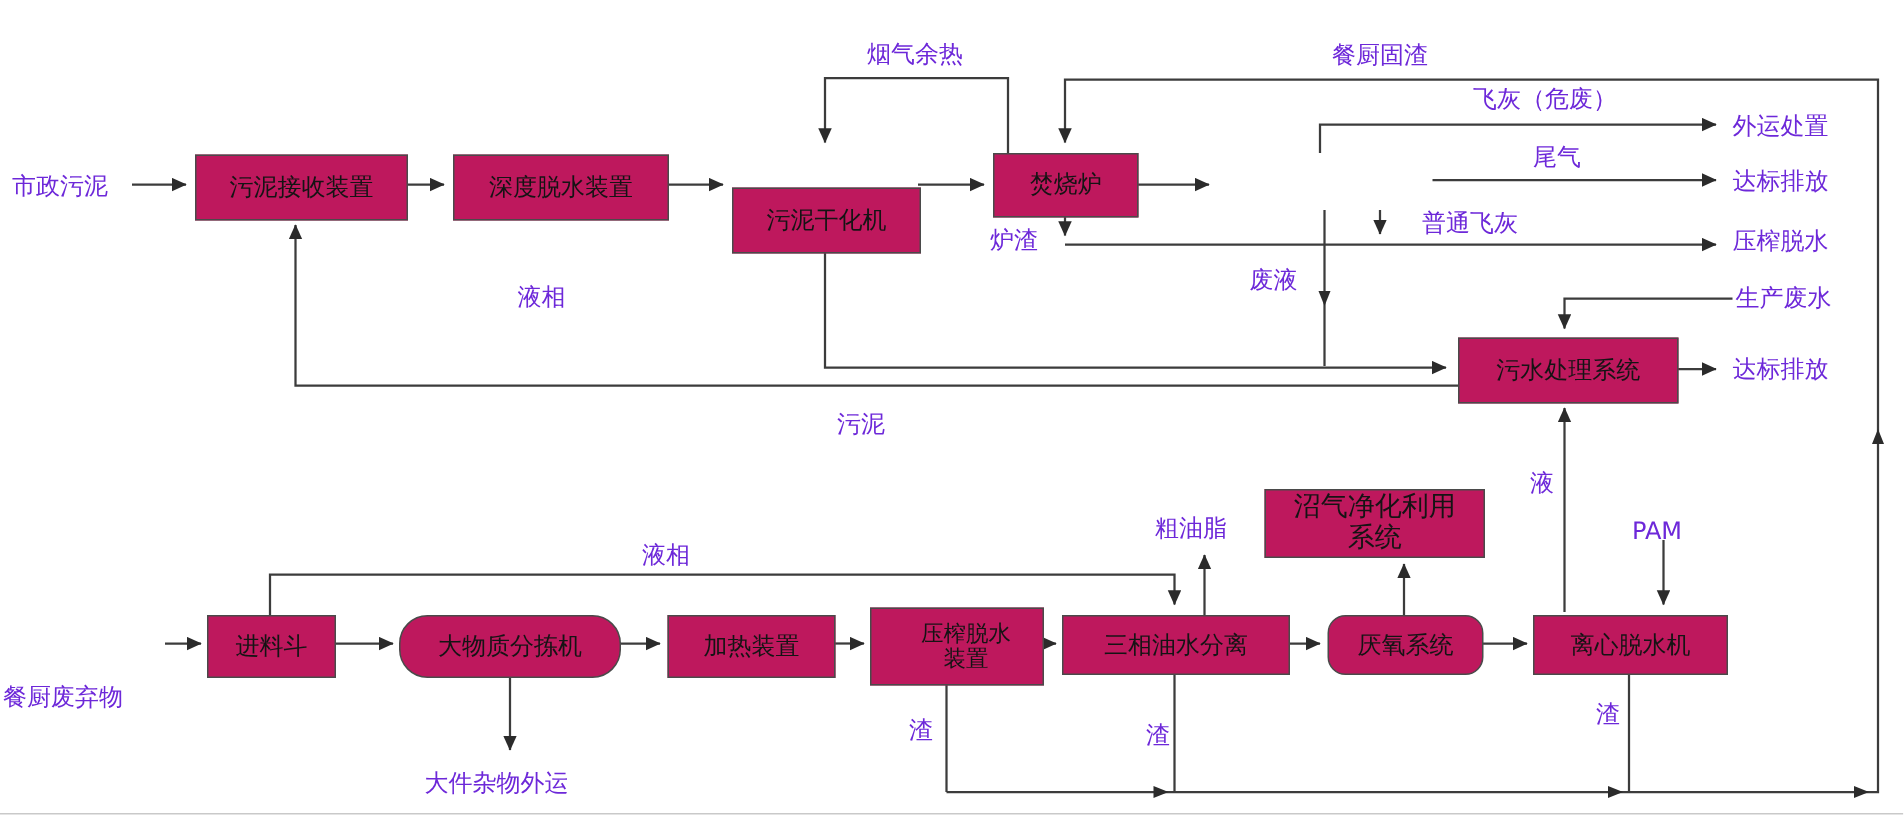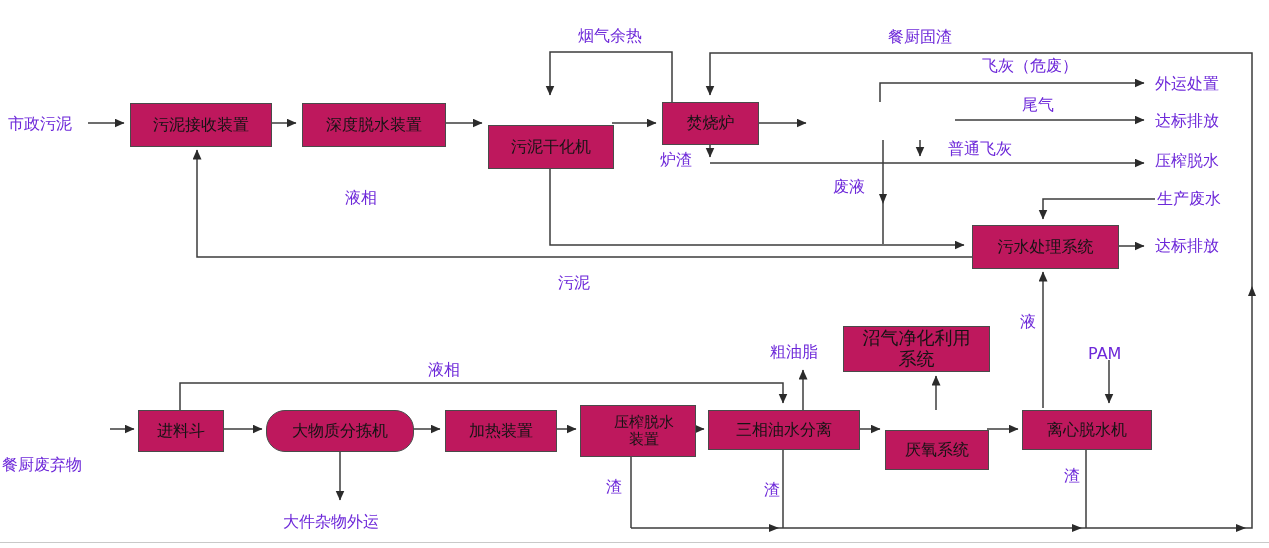--- a/index.html
+++ b/index.html
@@ -102,21 +102,21 @@
   <div class="box" style="left:445px;top:410px;width:110px;height:40px;justify-content:center;">
       <span>加热装置</span>
     </div>
   <div class="box" style="left:580px;top:405px;width:102px;height:50px;font-size:15px;padding-left:12px;">
     <span>压榨脱水</span>
     <span>装置</span>
   </div>
   <div class="box" style="left:708px;top:410px;width:150px;height:38px;">
       <span>三相油水分离</span>
     </div>
-  <div class="box" style="left:885px;top:430px;width:102px;height:38px;">
+  <div class="box" style="left:885px;top:410px;width:102px;height:38px;border-radius:12px;">
       <span>厌氧系统</span>
     </div>
   <div class="box" style="left:1022px;top:410px;width:128px;height:38px;">
       <span>离心脱水机</span>
     </div>
 
   <span class="lbl" style="left:8px;top:114px;">市政污泥</span>
   <span class="lbl" style="left:345px;top:188px;">液相</span>
   <span class="lbl" style="left:558px;top:273px;">污泥</span>
   <span class="lbl" style="left:578px;top:26px;">烟气余热</span>

